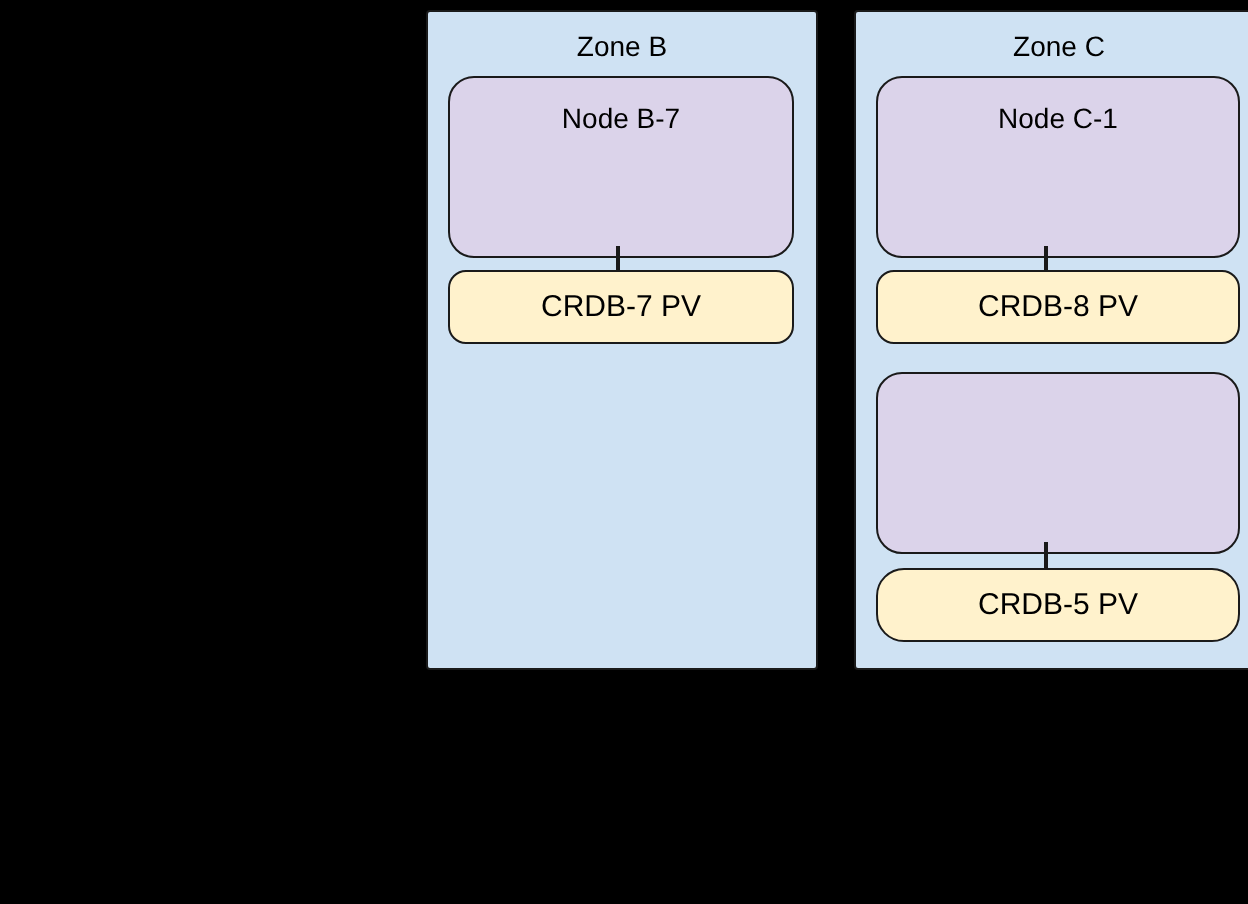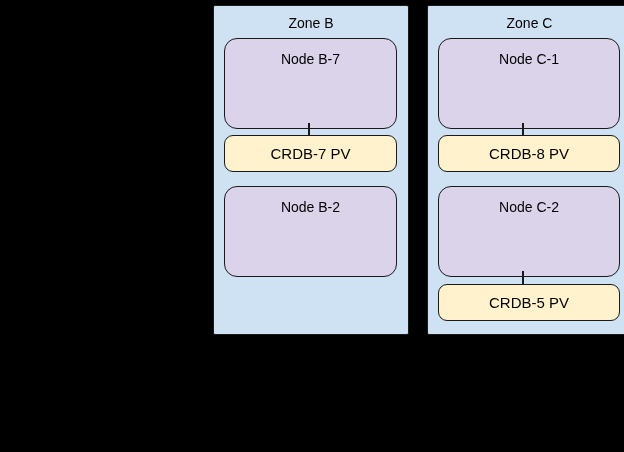--- a/index.html
+++ b/index.html
@@ -36,21 +36,21 @@
   }
   .connector-1{top:117px;height:13px;}
   .connector-2{top:265px;height:14px;}
   .pv{
     position:absolute;left:10px;right:11px;height:37px;box-sizing:border-box;
     background:#fff2cc;border:1px solid #1a1a1a;border-radius:9px;
     display:flex;align-items:center;justify-content:center;
     font-size:15px;z-index:1;
   }
   .pv-1{top:129px;}
-  .pv-2{top:278px;}
+  .pv-2{top:278px;border-radius:14px;}
   .cyl-text{font-family:"Liberation Sans",sans-serif;}
 </style>
 </head>
 <body>
 
 <div class="stage">
 
 
   <section class="zone zone-b">
     <div class="zone-label">Zone B</div>
@@ -58,40 +58,36 @@
     <div class="node node-1">
       <div class="node-label">Node B-7</div>
     </div>
 
     <div class="connector connector-1"></div>
 
     <div class="pv pv-1">
       <span>CRDB-7 PV</span>
     </div>
 
-    <div class="node node-2">
-      <div class="node-label">Node B-2</div>
-    </div>
   </section>
 
   <section class="zone zone-c">
     <div class="zone-label">Zone C</div>
 
     <div class="node node-1">
       <div class="node-label">Node C-1</div>
     </div>
 
     <div class="connector connector-1"></div>
 
     <div class="pv pv-1">
       <span>CRDB-8 PV</span>
     </div>
 
     <div class="node node-2">
-      <div class="node-label">Node C-2</div>
     </div>
 
     <div class="connector connector-2"></div>
 
     <div class="pv pv-2">
       <span>CRDB-5 PV</span>
     </div>
   </section>
 
 </div>

